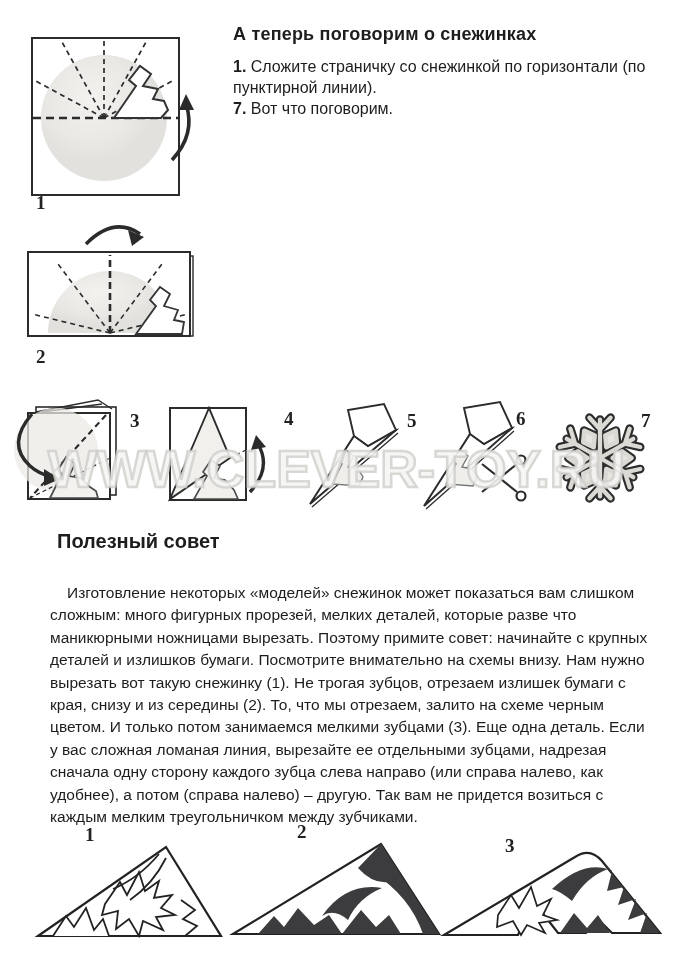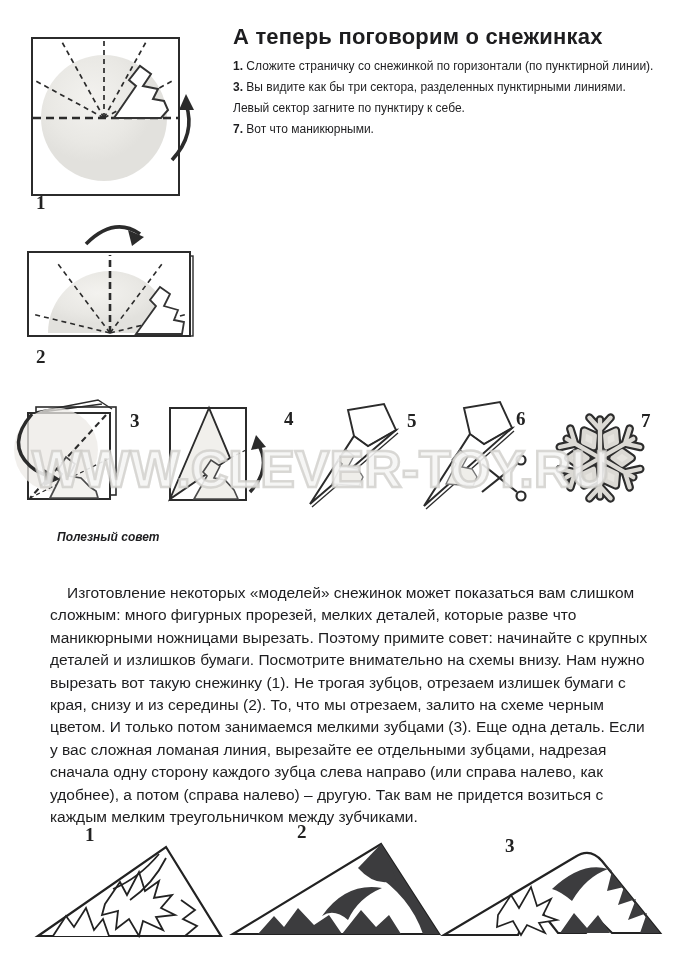--- a/index.html
+++ b/index.html
@@ -4,62 +4,61 @@
 <style>
   html,body{margin:0;padding:0;background:#888;}
   .page{
     position:relative; width:679px; height:960px; margin:0 auto;
     background:#ffffff; overflow:hidden;
     font-family:"Liberation Sans", sans-serif; color:#1d1d1f;
   }
   
   .title{
     position:absolute; left:233px; top:24px; width:430px;
-    font-size:22px; font-weight:bold; letter-spacing:.2px;
+    font-size:18px; font-weight:bold; letter-spacing:.2px;
   }
   .steps{ position:absolute; left:233px; top:56px; width:426px; }
-  .step{ margin:0; font-size:12px; line-height:21px; }
+  .step{ margin:0; font-size:16px; line-height:21px; }
   .step b{ font-weight:bold; }
   
   .fig-num{
     position:absolute; font-family:"Liberation Serif", serif;
     font-size:19px; font-weight:600; color:#222; z-index:6;
   }
   
   .watermark{
-    position:absolute; left:32px; top:428px; width:630px; height:82px;
+    position:absolute; left:48px; top:428px; width:630px; height:82px;
     line-height:82px; white-space:nowrap; z-index:5; pointer-events:none;
     font-size:52px; font-weight:bold; letter-spacing:0px;
     color:rgba(255,255,255,0.72);
     -webkit-text-stroke:2.5px rgba(205,204,200,0.75);
     text-shadow:0 0 1px rgba(200,199,195,.6);
   }
   
   .tip-heading{
     position:absolute; left:57px; top:530px;
-    font-size:12px; font-weight:bold;font-style:italic;
+    font-size:20px; font-weight:bold;
   }
   .tip-body{
     position:absolute; left:40px; top:572px; width:606px;
     font-size:15.5px; line-height:22.4px; text-indent:17px; margin:10px;
   }
   svg{ position:absolute; overflow:visible; }
   .ink{ stroke:#2b2b2b; fill:none; }
 </style>
 </head>
 <body>
 
 <div class="page">
 
   <div class="title">А теперь поговорим о снежинках</div>
 
   <div class="steps">
     <p class="step"><b>1.</b> <span>Сложите страничку со снежинкой по горизонтали (по пунктирной линии).</span></p>
-    <p class="step"><b>3.</b> <span>Вы видите как бы три сектора, разделенных пунктирными линиями. Левый сектор загните по пунктиру к себе.</span></p>
-    <p class="step"><b>7.</b> <span>Вот что маникюрными.</span></p>
+    <p class="step"><b>7.</b> <span>Вот что поговорим.</span></p>
   </div>
 
   <svg style="left:26px;top:34px" width="165" height="168" viewBox="0 0 165 168">
     <defs>
       <radialGradient id="paperG" cx="40%" cy="35%">
         <stop offset="0%" stop-color="#f3f2ef"></stop>
           <stop offset="70%" stop-color="#e9e8e4"></stop>
           <stop offset="100%" stop-color="#e2e1dd"></stop>
       </radialGradient>
     </defs>

